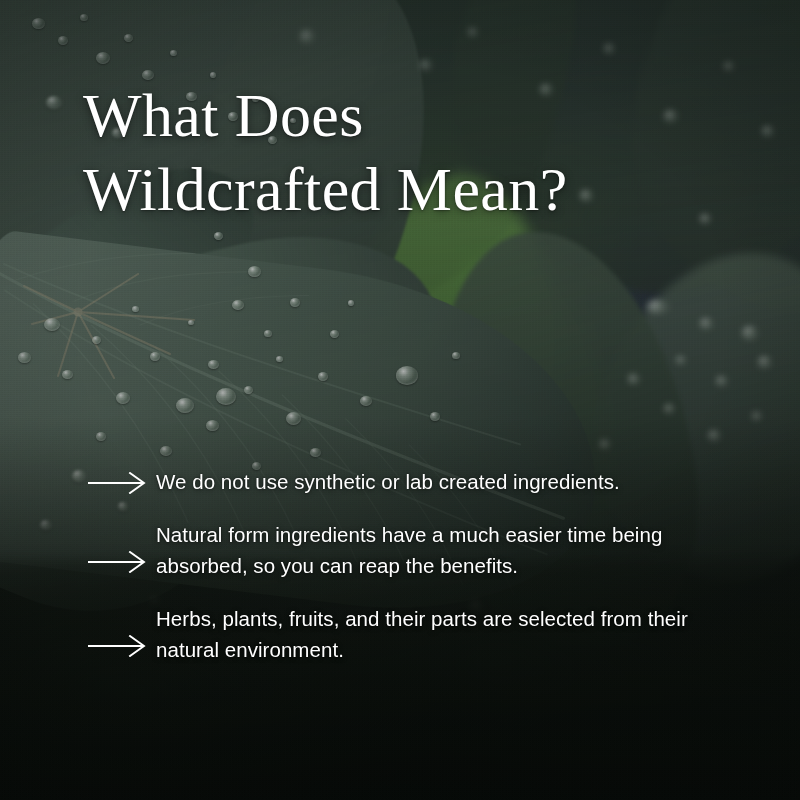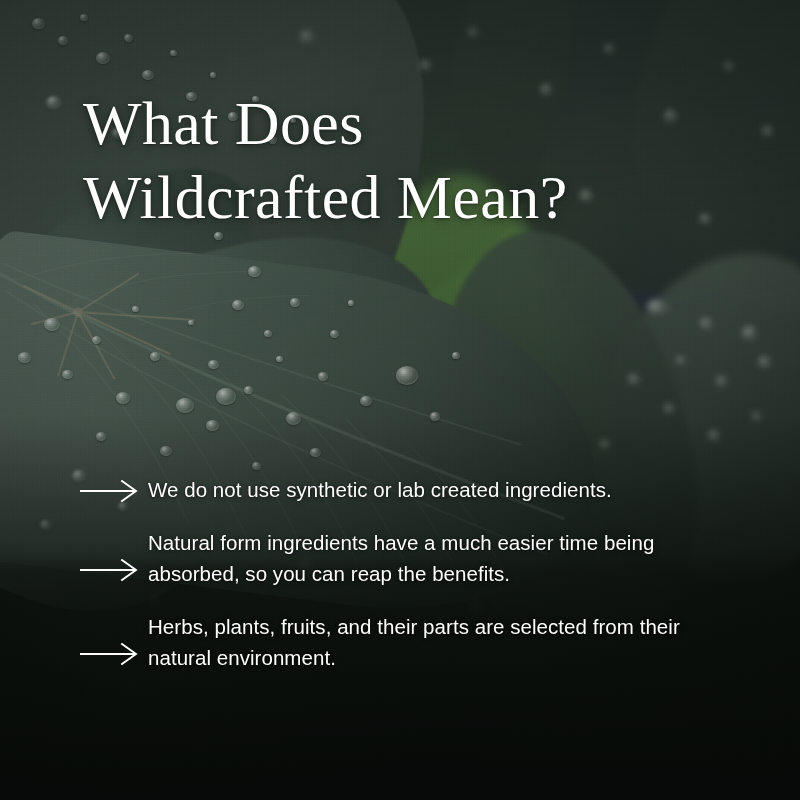--- a/index.html
+++ b/index.html
@@ -198,39 +198,39 @@
   }
   .bg-grain {
     opacity:.055;
     background-image:
       repeating-linear-gradient(0deg,   rgba(255,255,255,.6) 0 1px, rgba(0,0,0,0) 1px 2px),
       repeating-linear-gradient(90deg,  rgba(255,255,255,.5) 0 1px, rgba(0,0,0,0) 1px 3px);
     mix-blend-mode:overlay;
   }
 
   
-  .content { position:absolute; inset:0; z-index:20;margin-top:8px; }
+  .content { position:absolute; inset:0; z-index:20; }
 
   .headline {
     position:absolute;
     left:83px; top:78px;
     width:660px;
     font-family:"Liberation Serif", "DejaVu Serif", serif;
     font-weight:400;
     font-size:62px;
     line-height:74px;
     letter-spacing:.4px;
     color:#ffffff;
     text-shadow:0 2px 10px rgba(0,0,0,.45), 0 1px 2px rgba(0,0,0,.35);
     white-space:pre-line;
   }
 
   .bullets {
     position:absolute;
-    left:0; top:466px;
+    left:8px; top:466px;
     width:780px;
   }
 
   .bullet {
     position:relative;
     display:flex;
     align-items:flex-start;
     padding-left:80px;
     margin-bottom:22px;
   }

